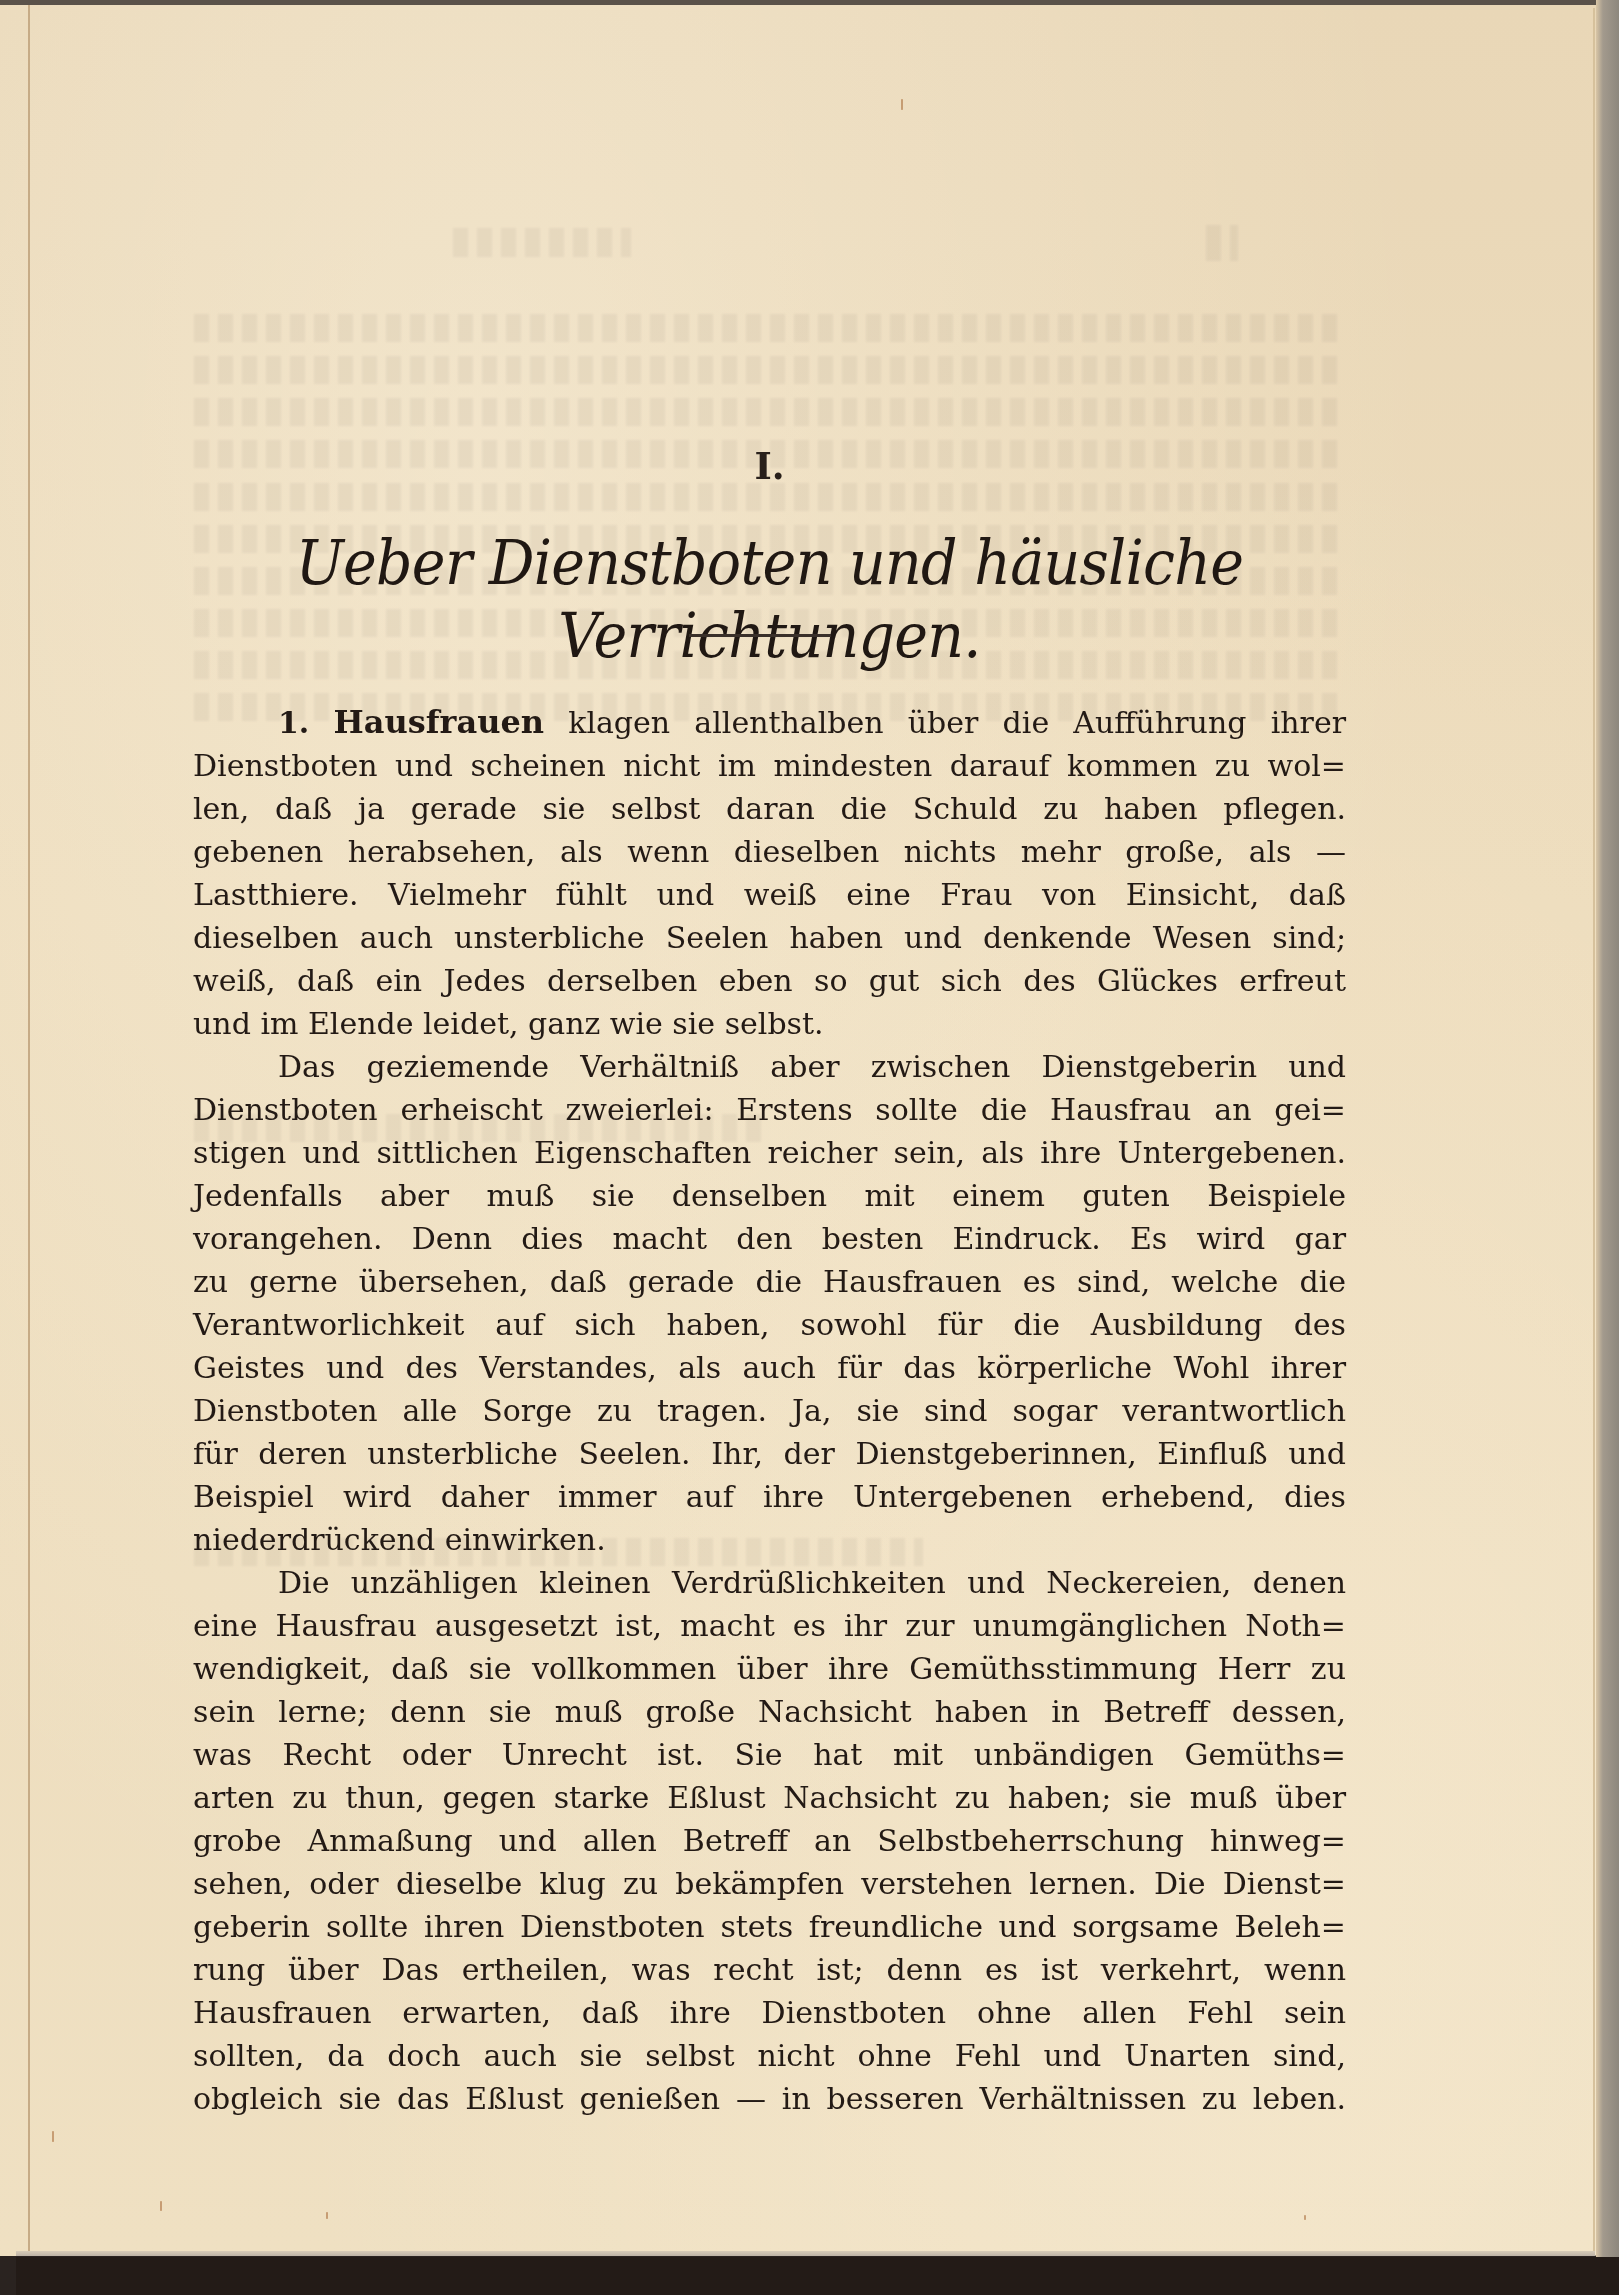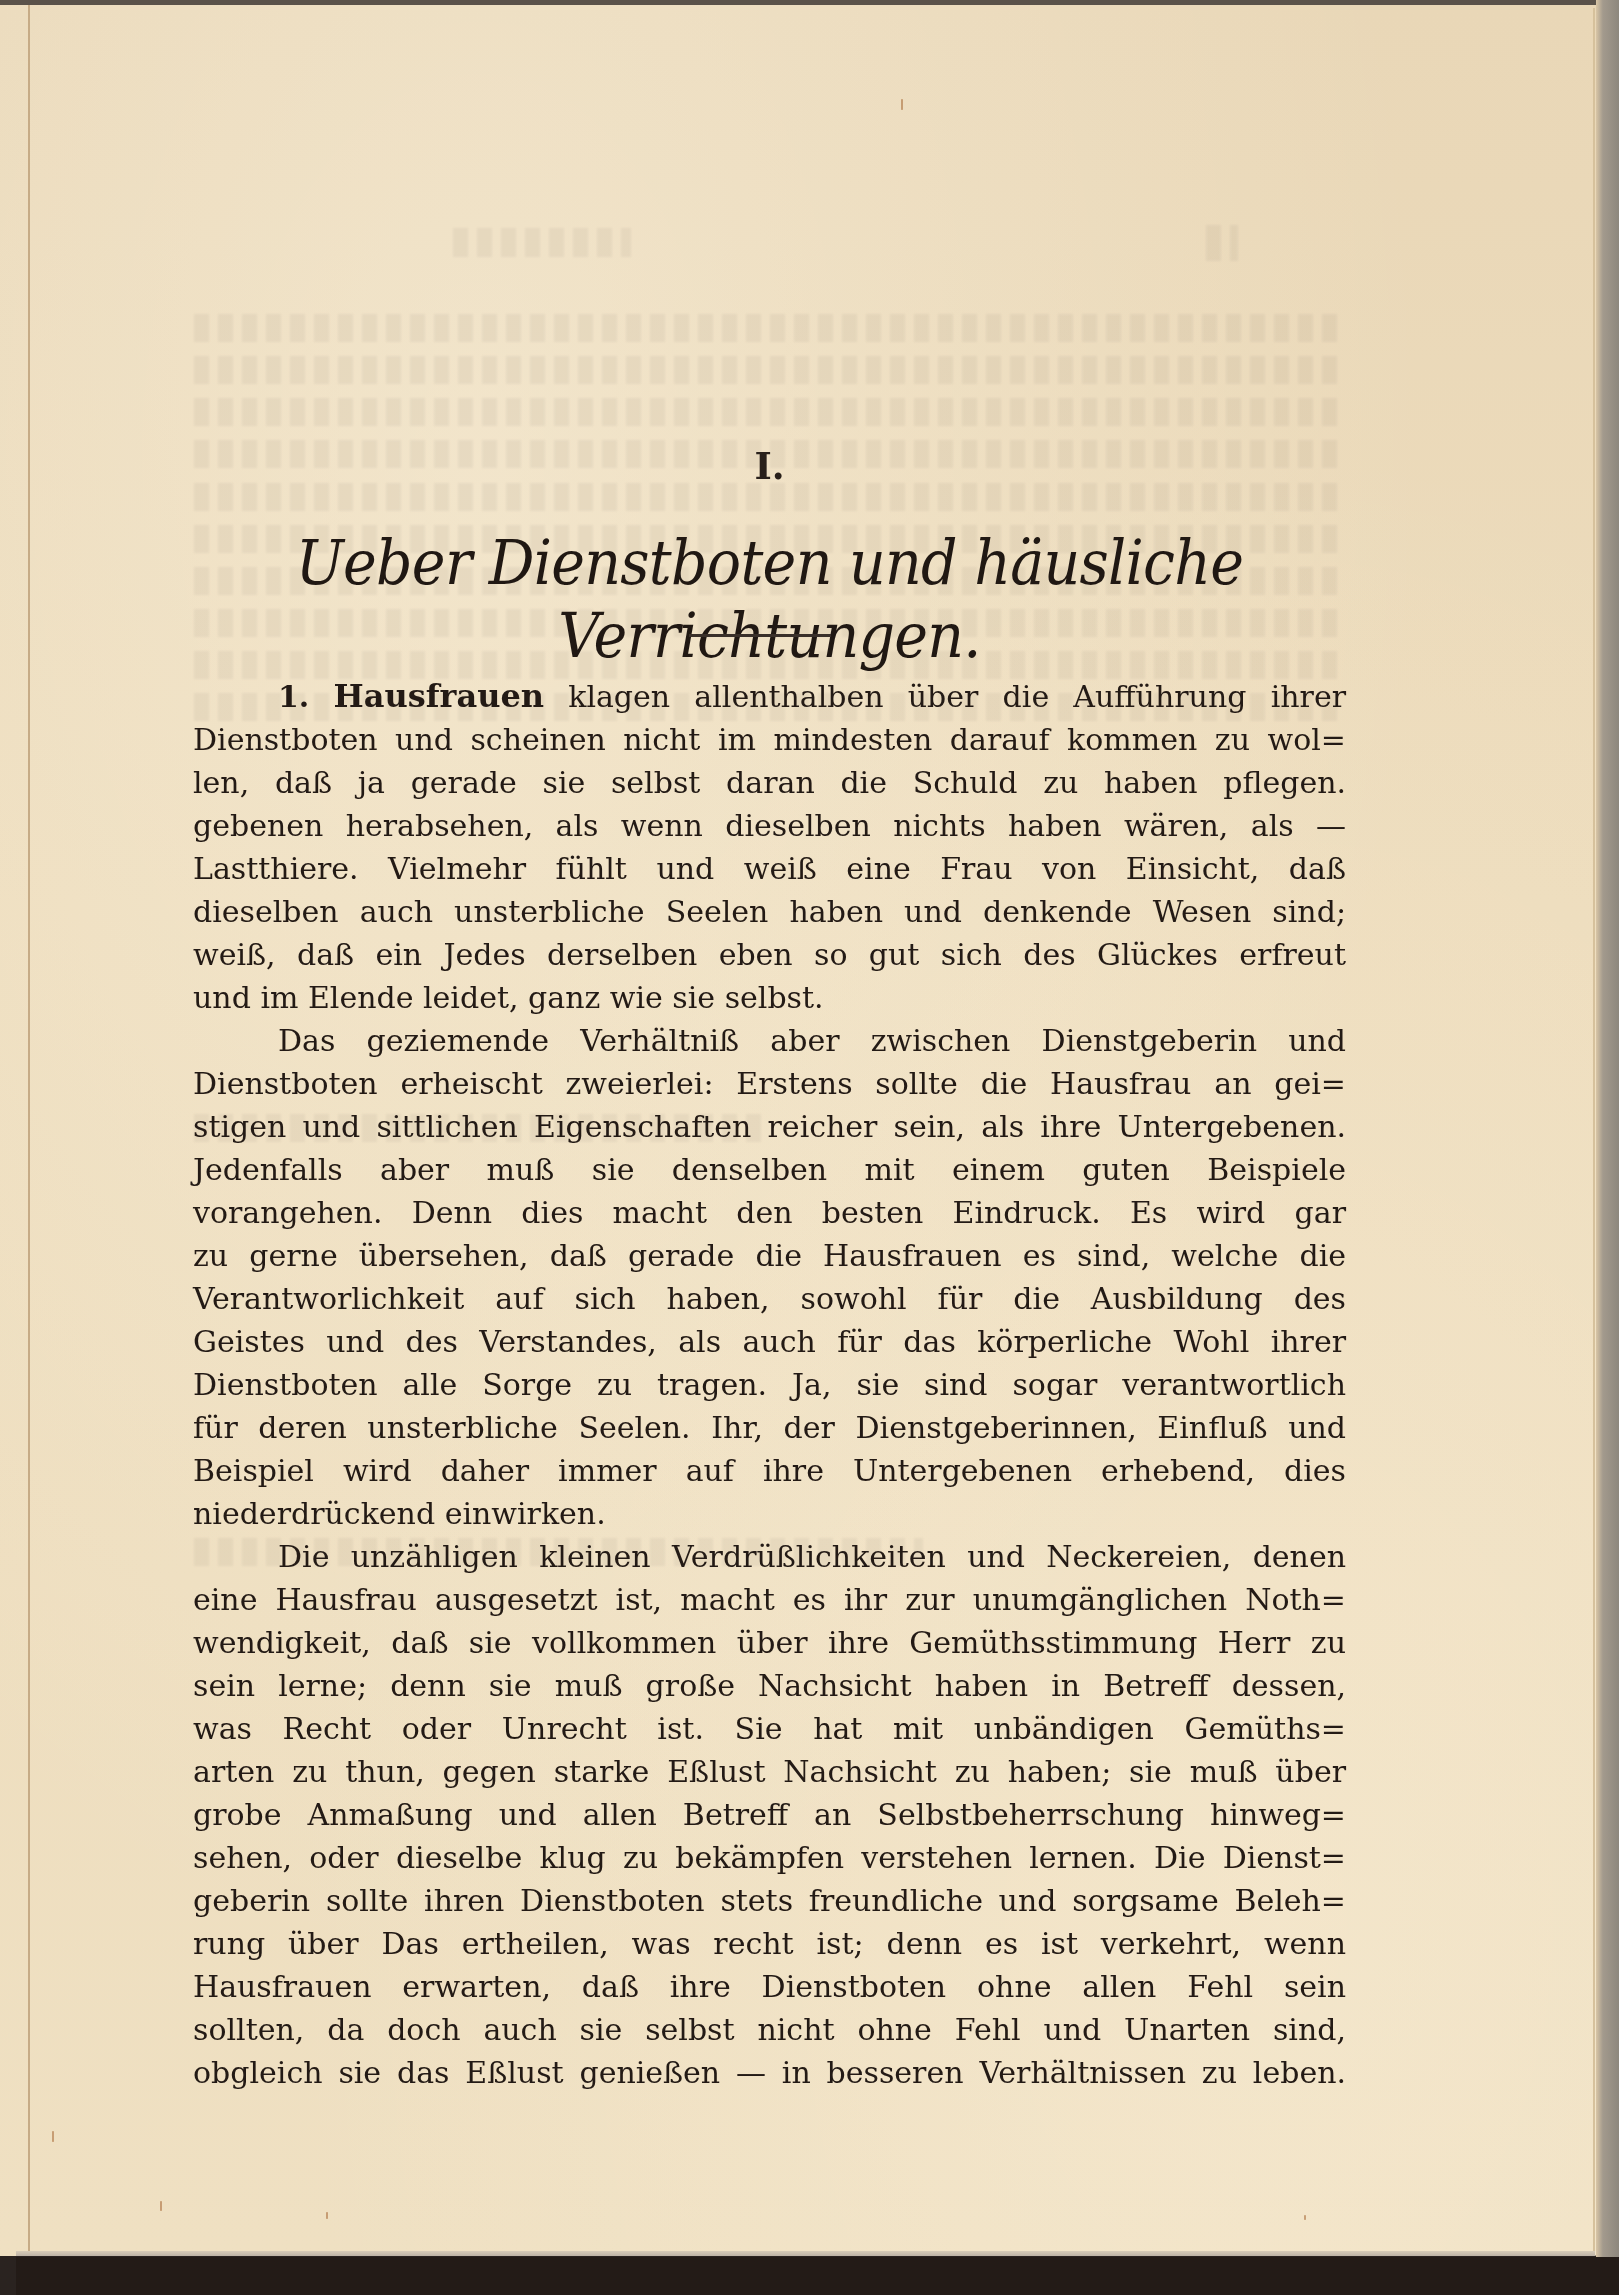--- a/index.html
+++ b/index.html
@@ -107,21 +107,21 @@
   .title-divider {
     position: absolute;
     top: 634px;
     left: 496px;
     width: 142px;
     height: 3.2px;
     background: #3a302a;
   }
   .body-text {
     position: absolute;
-    top: 675px;
+    top: 701px;
     left: 0;
     width: 1153px;
     font-family: "DejaVu Serif", serif;
     font-size: 30px;
     line-height: 43px;
     color: #231a15;
   }
   .line {
     display: block;
     height: 43px;
@@ -188,21 +188,21 @@
   <div class="section-numeral">I.</div>
   <div class="chapter-title">Ueber Dienstboten und häusliche Verrichtungen.</div>
   <div class="title-divider"></div>
 
   <div class="body-text">
 
     <div>
       <span class="line indent"><span class="para-num">1.</span> <span class="keyword">Hausfrauen</span><span> klagen allenthalben über die Aufführung ihrer</span></span>
       <span class="line">Dienstboten und scheinen nicht im mindesten darauf kommen zu wol=</span>
       <span class="line">len, daß ja gerade sie selbst daran die Schuld zu haben pflegen.</span>
-      <span class="line">gebenen herabsehen, als wenn dieselben nichts haben wären, als —</span>
+      <span class="line">gebenen herabsehen, als wenn dieselben nichts mehr große, als —</span>
       <span class="line">Lastthiere. Vielmehr fühlt und weiß eine Frau von Einsicht, daß</span>
       <span class="line">dieselben auch unsterbliche Seelen haben und denkende Wesen sind;</span>
       <span class="line">weiß, daß ein Jedes derselben eben so gut sich des Glückes erfreut</span>
       <span class="line last">und im Elende leidet, ganz wie sie selbst.</span>
     </div>
 
     <div>
       <span class="line indent">Das geziemende Verhältniß aber zwischen Dienstgeberin und</span>
       <span class="line">Dienstboten erheischt zweierlei: Erstens sollte die Hausfrau an gei=</span>
       <span class="line">stigen und sittlichen Eigenschaften reicher sein, als ihre Untergebenen.</span>

